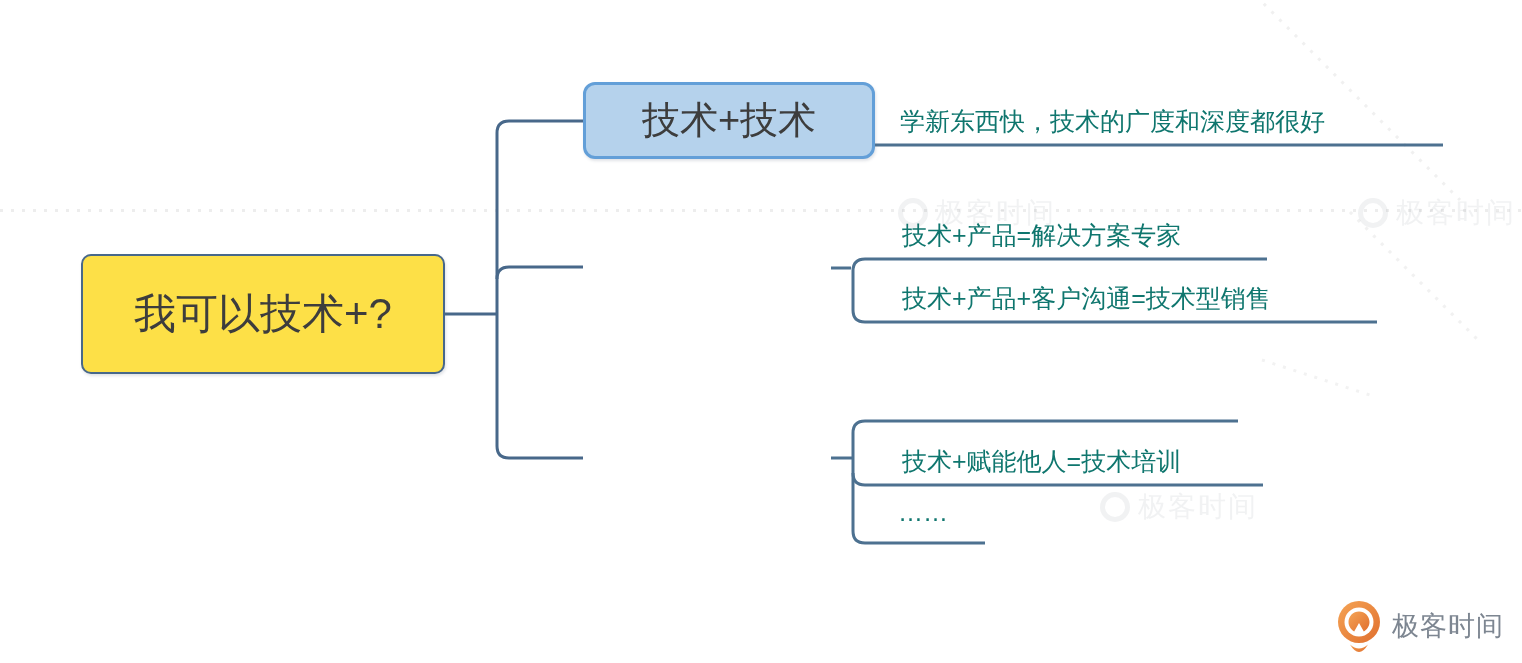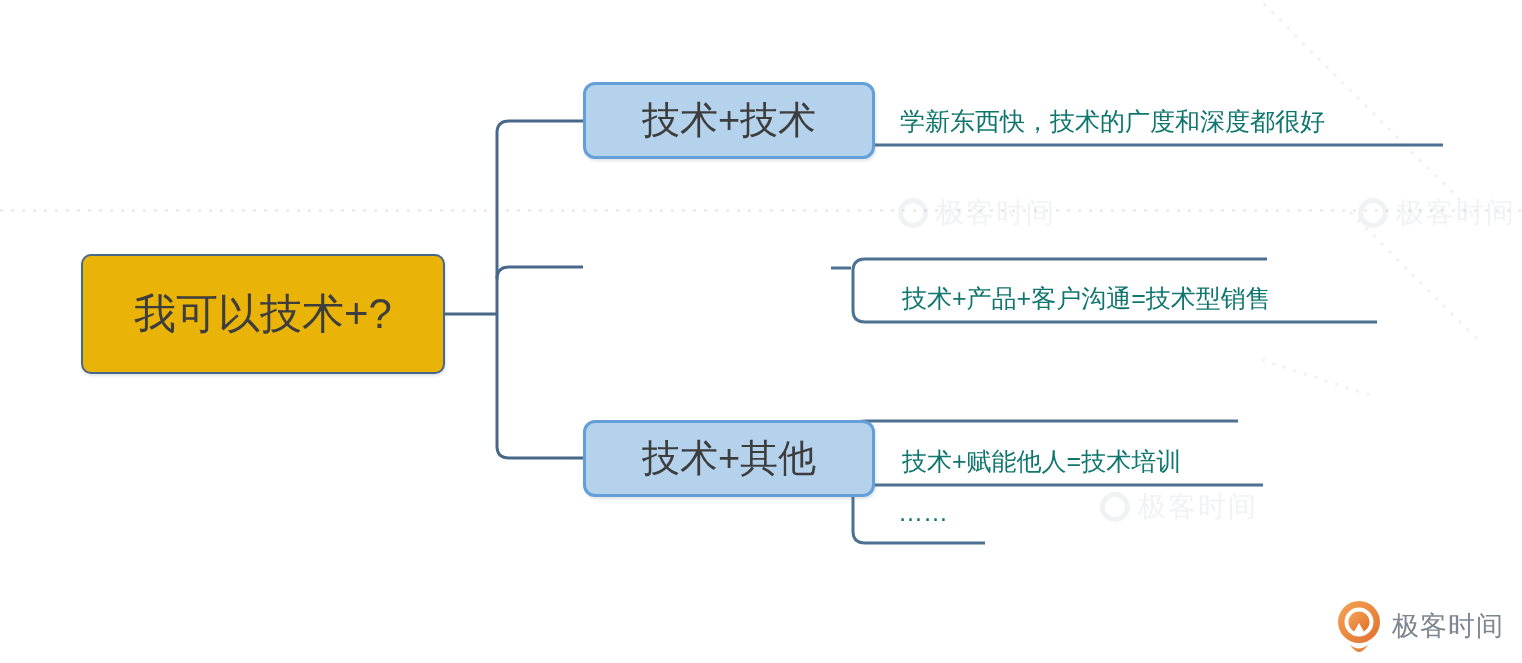--- a/index.html
+++ b/index.html
@@ -7,21 +7,21 @@
     position:relative;width:1522px;height:663px;background:#ffffff;overflow:hidden;
     font-family:"Liberation Sans",sans-serif;color:#3a3a3a;
   }
   svg.layer{position:absolute;left:0;top:0;width:1522px;height:663px;pointer-events:none;}
   .node{
     position:absolute;box-sizing:border-box;display:flex;align-items:center;justify-content:center;
     white-space:nowrap;color:#3d3d3d;
   }
   .root{
     left:81px;top:254px;width:364px;height:120px;
-    background:#eab308;border:2px solid #48688a;border-radius:10px;
+    background:#fde047;border:2px solid #48688a;border-radius:10px;
     font-size:42px;box-shadow:1px 2px 3px rgba(90,100,120,.18);
   }
   .branch{
     left:583px;width:292px;height:77px;
     background:#b5d2ec;border:3px solid #639fd8;border-radius:12px;
     font-size:38px;box-shadow:1px 2px 3px rgba(90,100,120,.18);
   }
   .b0{top:82px}.b1{top:229px}.b2{top:420px}
   .leaf{
     position:absolute;font-size:25px;line-height:36px;white-space:nowrap;color:#0f766e;text-align:center;
@@ -78,23 +78,23 @@
       <path d="M853,473 Q853,485 865,485"></path>
       <path d="M865,421 H1238"></path>
       <path d="M865,485 H1263"></path>
       <path d="M865,543 H985"></path>
     </g>
   </svg>
 
   <div class="node root">我可以技术+?</div>
 
   <div class="node branch b0">技术+技术</div>
-  <div class="node branch b2">技术+其他</div>
 
   <div class="leaf l00">学新东西快，技术的广度和深度都很好</div>
+  <div class="leaf l10">技术+产品=解决方案专家</div>
   <div class="leaf l11">技术+产品+客户沟通=技术型销售</div>
   <div class="leaf l21">技术+赋能他人=技术培训</div>
   <div class="leaf l22">……</div>
 
   <div class="wm wm1">
     <span class="wm-ring"></span>
     <span>极客时间</span>
   </div>
   <div class="wm wm2">
     <span class="wm-ring"></span>

